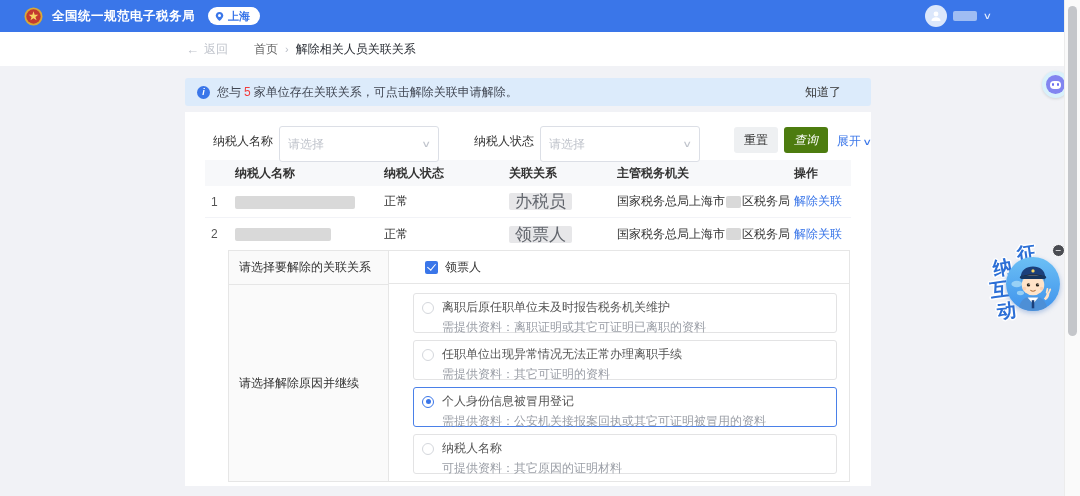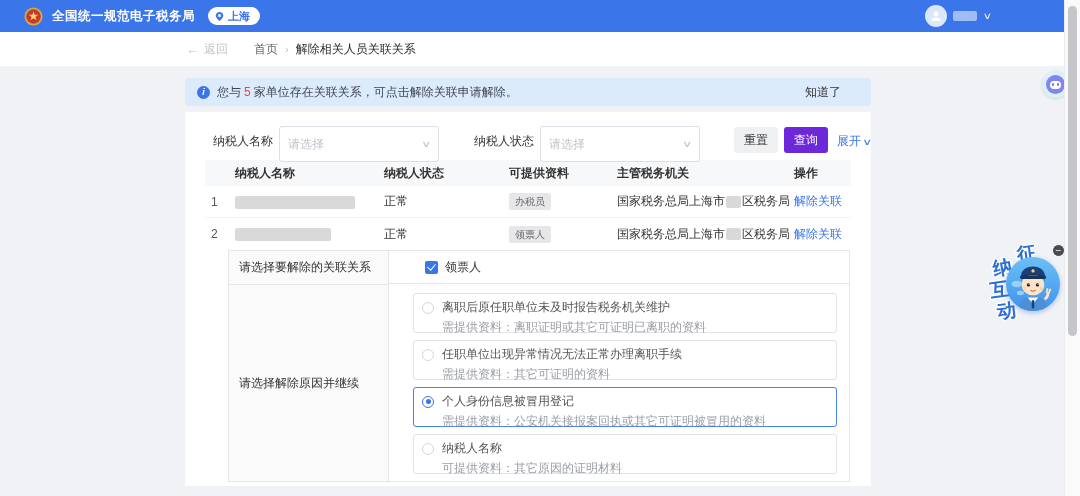--- a/index.html
+++ b/index.html
@@ -43,37 +43,37 @@
   .f-label { position:absolute; top:21px; color:#333; }
   .f-label1 { left:0; width:88px; text-align:right; }
   .f-label2 { left:287px; width:62px; text-align:right; }
   .select { position:absolute; top:14px; height:36px; width:160px; border:1px solid #dcdfe6; border-radius:3px; background:#fff; display:flex; align-items:center; padding:0 8px; cursor:pointer; }
   .select1 { left:94px; }
   .select2 { left:355px; }
   .select .ph { color:#c0c4cc; }
   .select .chev { margin-left:auto; color:#c0c4cc; font-size:9px; transform:scaleX(1.5); }
   .btn { position:absolute; top:15px; height:26px; border:none; border-radius:3px; font-size:12px; cursor:pointer; font-family:inherit; padding:0 10px; }
   .btn-reset { left:549px; background:#eef0f2; color:#333; }
-  .btn-search { left:599px; background:#6d28d9; color:#fff; }
+  .btn-search { left:599px; background:#4d7c0f; color:#fff;font-style:italic; }
   .expand-link { position:absolute; left:652px; top:21px; color:#3a76e9; cursor:pointer; }
   .expand-link .chev { font-size:9px; margin-left:3px; display:inline-block; transform:scaleX(1.5); }
 
   
   .tbl { margin:2px 20px 0 20px; width:646px; }
   .t-row { display:grid; grid-template-columns:26px 149px 125px 108px 177px 61px; align-items:center; }
   .t-head { height:26px; background:#f7f8fa; font-weight:bold; color:#333; }
   .t-body-row { height:32px; border-bottom:1px solid #f2f3f7; }
   .t-body-row:last-child { border-bottom:none; }
   .t-cell { padding-left:4px; white-space:nowrap; overflow:hidden; }
   .idx { color:#555; padding-left:6px; }
   .blob { display:inline-block; height:13px; background:#d9d9d9; border-radius:2px; filter:blur(.7px); vertical-align:middle; }
   .blob-name1 { width:120px; }
   .blob-name2 { width:96px; }
   .blob-auth { width:26px; height:12px; margin:0 1px; }
-  .tag { display:inline-block; background:#e7e7e9; color:#62666d; font-size:10px; line-height:17px; padding:0 6px; border-radius:2px; }
+  .tag { display:inline-block; background:#e7e7e9; color:#62666d; font-size:17px; line-height:17px; padding:0 6px; border-radius:2px; }
   .auth-cell { display:flex; align-items:center; }
   .link { color:#3a76e9; cursor:pointer; }
 
   
   .formtbl { margin-left:43px; width:622px; border:1px solid #e6e6e6; }
   .f-row { display:grid; grid-template-columns:160px 1fr; }
   .f-left { background:#fafafa; border-right:1px solid #e6e6e6; color:#333; }
   .f-row1 .f-left { line-height:33px; padding-left:10px; border-bottom:1px solid #e6e6e6; }
   .f-row1 .f-right { height:33px; display:flex; align-items:center; padding-left:36px; border-bottom:1px solid #e6e6e6; }
   .f-row2 .f-left { display:flex; align-items:center; padding-left:10px; }
@@ -178,21 +178,21 @@
       <button class="btn btn-reset">重置</button>
       <button class="btn btn-search">查询</button>
       <span class="expand-link"><span>展开</span><span class="chev">∨</span></span>
     </div>
 
     <div class="tbl">
       <div class="t-row t-head">
         <span class="t-cell"></span>
         <span class="t-cell">纳税人名称</span>
         <span class="t-cell">纳税人状态</span>
-        <span class="t-cell">可提供资料</span>
+        <span class="t-cell">关联关系</span>
         <span class="t-cell">主管税务机关</span>
         <span class="t-cell">操作</span>
       </div>
       <div class="t-row t-body-row">
         <span class="t-cell idx">1</span>
         <span class="t-cell"><span class="blob blob-name1"></span></span>
         <span class="t-cell">正常</span>
         <span class="t-cell"><span class="tag">办税员</span></span>
         <span class="t-cell auth-cell">
             <span>国家税务总局上海市</span>

